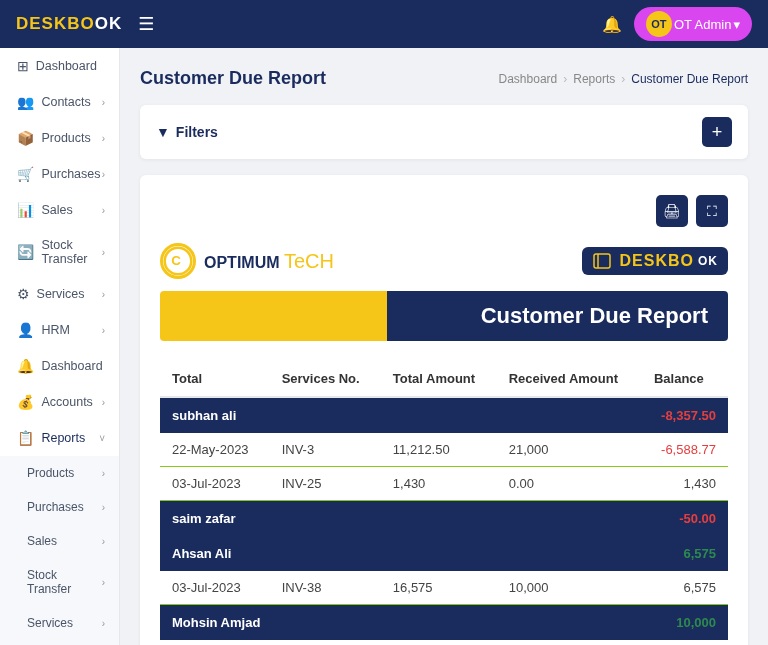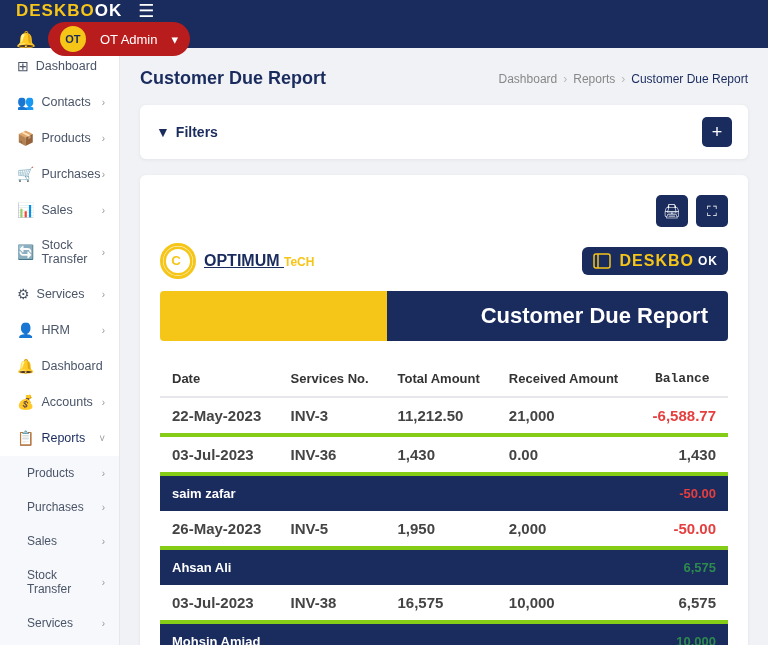--- a/index.html
+++ b/index.html
@@ -8,32 +8,31 @@
     
     .top-header {
       background: #1a2b5e;
       height: 48px;
       display: flex;
       justify-content: space-between;
       padding: 0 16px;
       position: fixed;
       top: 0; left: 0; right: 0;
       z-index: 100;
-      flex-direction: column;
     }
     .top-header-left { display: flex; align-items: center; gap: 16px; }
     .logo-text { color: #fff; font-weight: 800; font-size: 17px; letter-spacing: 1px; }
     .hamburger { color: #fff; font-size: 18px; cursor: pointer; }
     .top-header-right { display: flex; align-items: center; gap: 12px; }
     .bell-icon { color: #fff; font-size: 16px; }
     .avatar-pill {
-      background: #b91c1c;
+      background: #d946ef;
       border-radius: 20px;
       padding: 4px 12px;
-      display: flex; align-items: center; gap: 14px;
+      display: flex; align-items: center; gap: 2px;
       color: #fff; font-size: 13px; cursor: pointer;
     }
     .avatar-circle {
       width: 26px; height: 26px; border-radius: 50%;
       background: #f5c518; color: #1a2b5e;
       display: flex; align-items: center; justify-content: center;
       font-weight: 700; font-size: 11px;
     }
 
     
@@ -147,35 +146,34 @@
     .report-table { width: 100%; border-collapse: collapse; }
     .report-table thead tr th {
       background: #fff;
       padding: 10px 12px;
       text-align: left;
       font-weight: 600;
       color: #333;
       font-size: 13px;
       border-bottom: 2px solid #e5e7eb;
     }
-    .report-table thead tr th:last-child { text-align: center; font-family: Liberation Mono, monospace; }
+    .report-table thead tr th:last-child { text-align: left; }
     .group-row td {
       background: #1a2b5e;
       color: #fff;
       font-weight: 600;
       padding: 10px 12px;
       font-size: 13px;
     }
     .group-row td:last-child { text-align: right; }
     .data-row td {
       padding: 9px 12px;
-      border-bottom: 4px solid #84cc16;
+      border-bottom: 1px solid #84cc16;
       color: #444;
-      font-size: 15px;
-      font-weight: bold;
+      font-size: 13px;
     }
     .data-row td:last-child { text-align: right; }
     .negative { color: #e53e3e !important; }
     .positive { color: #2d8a4e !important; }
   </style>
 </head>
 <body>
 
 <header class="top-header">
   <div class="top-header-left">
@@ -343,21 +341,21 @@
 
     <div class="report-header">
       <div class="company-logo">
         <div class="logo-circle">
           <svg width="36" height="36" viewBox="0 0 36 36">
             <circle cx="18" cy="18" r="16" fill="none" stroke="#f5c518" stroke-width="3"></circle>
             <text x="10" y="23" font-size="16" fill="#f5c518" font-weight="bold">C</text>
           </svg>
         </div>
         <div>
-          <span style="font-size:16px;font-weight:700;color:#1a2b5e;text-decoration:underline;">OPTIMUM </span><span style="font-size:12px;font-weight:700;color:#f5c518;">TeCH</span>
+          <span style="font-size:16px;font-weight:700;color:#1a2b5e;">OPTIMUM </span><span style="font-size:20px;font-weight:400;color:#f5c518;">TeCH</span>
         </div>
       </div>
       <div class="deskbook-logo">
         <div class="deskbook-logo-box">
           <svg width="20" height="20" viewBox="0 0 20 20" style="margin-right:4px">
             <rect x="2" y="3" width="16" height="14" rx="2" fill="none" stroke="#f5c518" stroke-width="1.5"></rect>
             <line x1="6" y1="3" x2="6" y2="17" stroke="#f5c518" stroke-width="1.5"></line>
           </svg>
           <span style="color:#f5c518;font-weight:800;font-size:16px;">DESKBO</span>
             <span style="color:#fff;font-weight:800;font-size:12px;">OK</span>
@@ -365,54 +363,51 @@
       </div>
     </div>
 
     <div class="report-title-banner">
       <span class="report-title-text">Customer Due Report</span>
     </div>
 
     <table class="report-table">
       <thead>
         <tr>
-          <th>Date</th>
+          <th>Total</th>
           <th>Services No.</th>
           <th>Total Amount</th>
           <th>Received Amount</th>
           <th>Balance</th>
         </tr>
       </thead>
       <tbody id="table-body">
 
+      <tr class="group-row">
+    <td colspan="4">subhan ali</td>
+    <td class="negative">-8,357.50</td>
+  </tr>
           <tr class="data-row">
       <td>22-May-2023</td>
       <td>INV-3</td>
       <td>11,212.50</td>
       <td>21,000</td>
       <td class="negative">-6,588.77</td>
     </tr>
           <tr class="data-row">
       <td>03-Jul-2023</td>
-      <td>INV-36</td>
+      <td>INV-25</td>
       <td>1,430</td>
       <td>0.00</td>
       <td class="">1,430</td>
     </tr>
           <tr class="group-row">
     <td colspan="4">saim zafar</td>
     <td class="negative">-50.00</td>
   </tr>
-          <tr class="data-row">
-      <td>26-May-2023</td>
-      <td>INV-5</td>
-      <td>1,950</td>
-      <td>2,000</td>
-      <td class="negative">-50.00</td>
-    </tr>
           <tr class="group-row">
     <td colspan="4">Ahsan Ali</td>
     <td class="positive">6,575</td>
   </tr>
           <tr class="data-row">
       <td>03-Jul-2023</td>
       <td>INV-38</td>
       <td>16,575</td>
       <td>10,000</td>
       <td class="">6,575</td>

